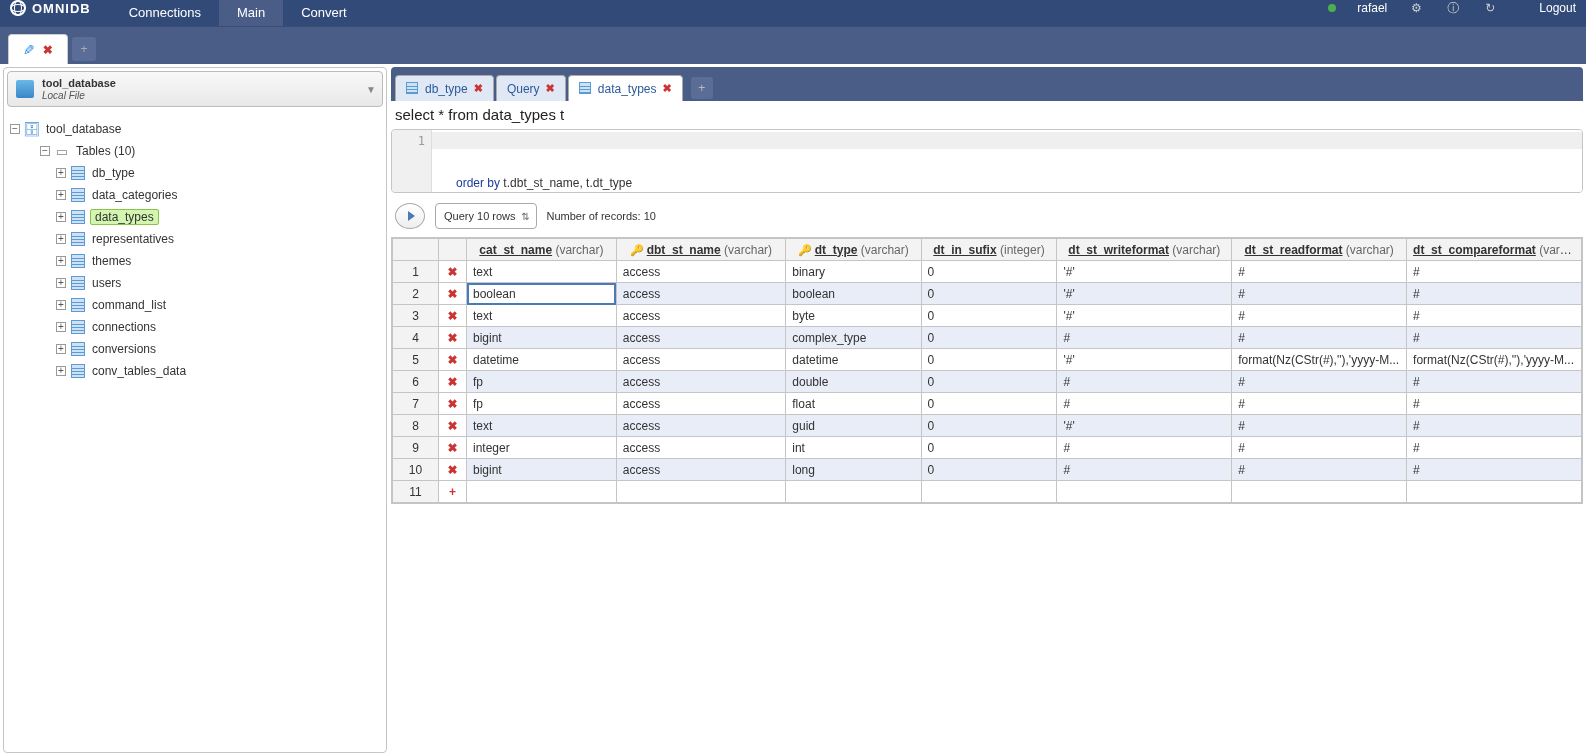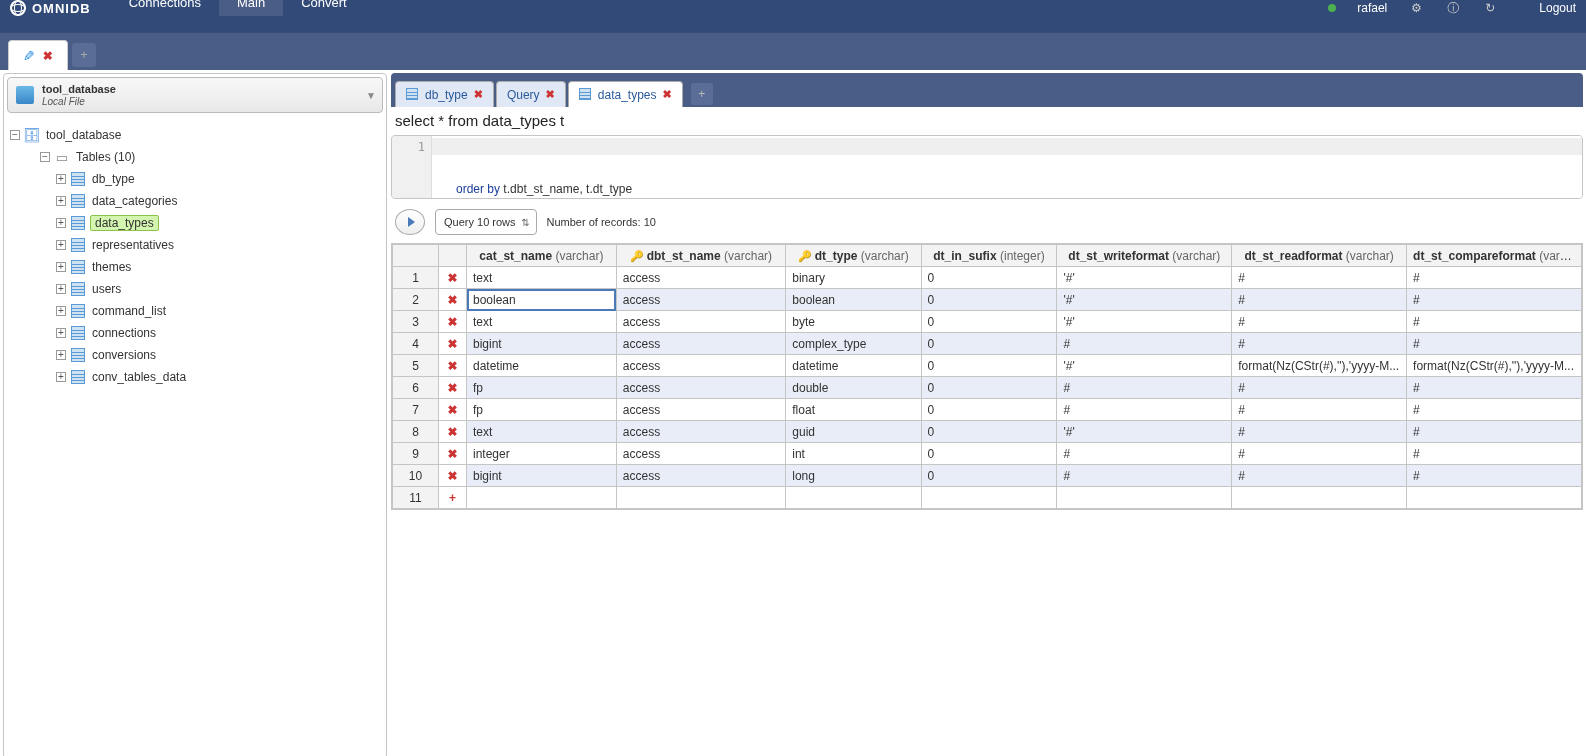--- a/index.html
+++ b/index.html
@@ -1,19 +1,19 @@
 <!DOCTYPE html>
 <html><head>
   <meta charset="utf-8">
   <style>
     * { margin: 0; padding: 0; box-sizing: border-box; font-family: -apple-system, BlinkMacSystemFont, "Segoe UI", Arial, sans-serif; }
     body { background: #ffffff; font-size: 12px; color: #333; }
     
     
-    .topnav { background: #324a77; height: 26px; display: flex; align-items: flex-end; padding: 16px 10px; color: #fff; }
+    .topnav { background: #324a77; height: 26px; display: flex; align-items: flex-start; padding: 0 10px; color: #fff; }
     .logo { display: flex; align-items: center; gap: 6px; font-weight: bold; font-size: 13px; letter-spacing: 1px; margin-right: 20px; }
     .logo-icon { width: 16px; height: 16px; border: 2px solid #fff; border-radius: 50%; position: relative; }
     .logo-icon::before, .logo-icon::after { content:''; position:absolute; border:1px solid #fff; border-radius:50%; }
     .logo-icon::before { inset: 2px -2px; }
     .logo-icon::after { inset: -2px 2px; }
     .topnav-links { display: flex; }
     .topnav-link { padding: 0 18px; height: 26px; line-height: 26px; cursor: pointer; font-size: 13px; }
     .topnav-link.active { background: #4a5d87; }
     .topnav-right { margin-left: auto; display: flex; align-items: center; gap: 21px; }
     .status-dot { width:8px; height:8px; background:#4caf50; border-radius:50%; }
@@ -71,21 +71,21 @@
     .run-btn { width:30px; height:26px; border:1px solid #aaa; border-radius:50%; background:linear-gradient(#fff,#eee); display:flex; align-items:center; justify-content:center; cursor:pointer; }
     .run-btn-tri { width:0;height:0;border-left:7px solid #4a7ab8;border-top:5px solid transparent;border-bottom:5px solid transparent; margin-left:2px; }
     .rows-select { height:26px; border:1px solid #aaa; border-radius:4px; padding:0 20px 0 8px; background:#fff; position:relative; display:flex; align-items:center; font-size:11px; cursor:pointer; }
     .rows-select::after { content:'⇅'; position:absolute; right:6px; font-size:10px; color:#666; }
     .rec-count { font-size:11px; color:#333; }
     
     .grid-wrap { border:1px solid #c5c5c5; overflow:auto; flex:0 0 auto; }
     table.grid { border-collapse:collapse; min-width:100%; }
     .grid th, .grid td { border:1px solid #c5c5c5; padding:3px 6px; font-size:12px; text-align:left; height:22px; white-space:nowrap; overflow:hidden; text-overflow:ellipsis; max-width:160px; }
     .grid th { background:#f3f3f3; font-weight:normal; white-space:nowrap; text-align:center; }
-    .grid th .col-name { font-weight:bold; }
+    .grid th .col-name { font-weight:bold;text-decoration:underline; }
     .grid th .col-type { color:#666; font-weight:normal; }
     .grid td.rownum { background:#f3f3f3; text-align:center; width:46px; font-weight:normal; }
     .grid td.del { text-align:center; width:28px; color:#cc3333; cursor:pointer; font-weight:bold; }
     .grid tr:nth-child(even) td.data { background:#e8edf7; }
     .grid tr:nth-child(odd) td.data { background:#fff; }
     .grid td.data.editing { background:#fff !important; outline:2px solid #4a7ab8; outline-offset:-2px; }
     .key-icon { color:#d4a017; font-size:11px; margin-right:3px; }
     .add-row { text-align:center; color:#666; font-weight:bold; cursor:pointer; }
   </style>
 </head>

